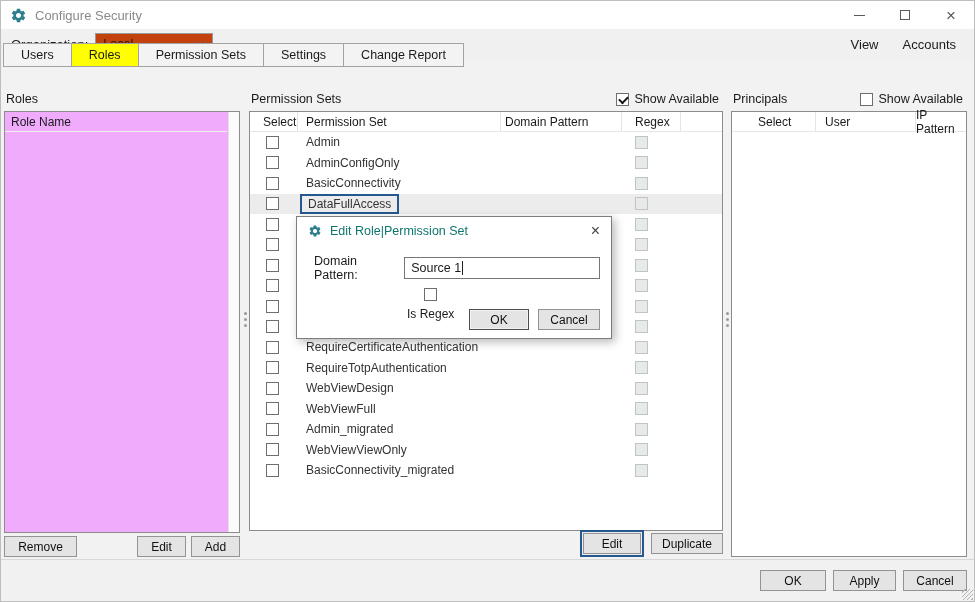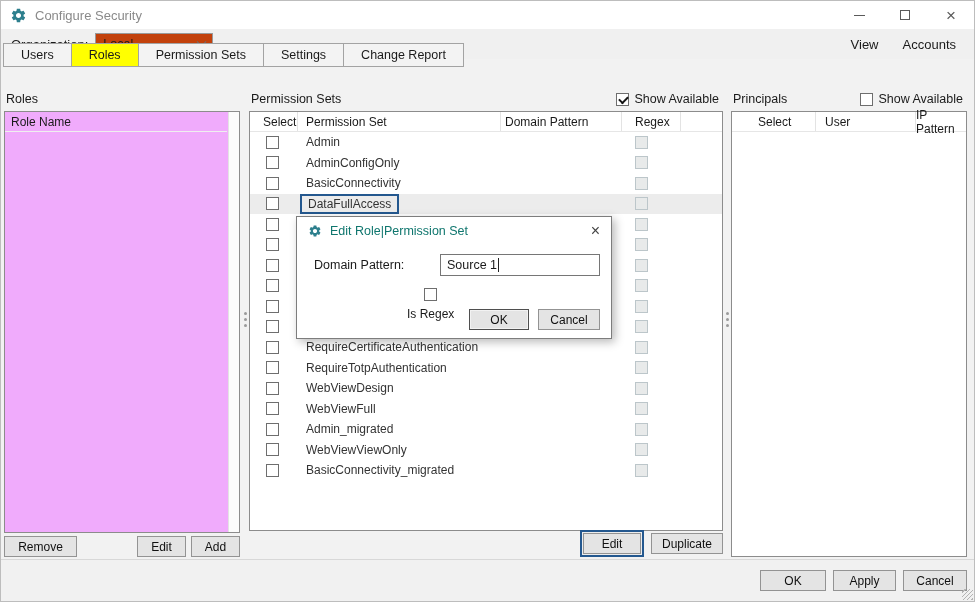--- a/index.html
+++ b/index.html
@@ -86,21 +86,21 @@
   .pc-ip { flex:1; justify-content:flex-end; padding-right:5px; border-right:none !important; }
   
   .modal { position:absolute; left:295px; top:215px; width:316px; height:123px; background:#fff; border:1px solid #7d7d7d; box-shadow:3px 3px 9px rgba(0,0,0,0.28); z-index:10; }
   .modal-head { height:28px; display:flex; align-items:center; padding:0 11px; }
   .modal-icon { width:14px; height:14px; color:#2d7f8d; }
   .modal-icon svg { width:100%; height:100%; fill:currentColor; }
   .modal-title { margin-left:8px; font-size:12.5px; color:#0f766e; }
   .modal-close { margin-left:auto; font-size:16px; color:#444; line-height:1; cursor:default; }
   .modal-row1 { position:absolute; top:37px; left:17px; right:11px; display:flex; align-items:center; }
   .modal-label { font-size:12.5px; }
-  .text-input { margin-left:auto; width:160px; height:22px; border:1px solid #767676; background:#fff; display:flex; align-items:center; padding-left:6px; font-size:12.5px; }
+  .text-input { margin-left:auto; width:196px; height:22px; border:1px solid #767676; background:#fff; display:flex; align-items:center; padding-left:6px; font-size:12.5px; }
   .caret { width:1px; height:14px; background:#222; margin-left:1px; }
   .modal-row2 { position:absolute; top:71px; left:110px; display:flex; align-items:center; gap:6px;flex-direction:column; }
   .modal-buttons { position:absolute; right:11px; bottom:8px; display:flex; gap:9px; }
   .btn-ok { width:60px; border:1px solid #4f4f4f; box-shadow:inset 0 0 0 1px #f2f2f2; }
   .btn-cancel { width:62px; }
   
   .footer { position:absolute; left:0; right:0; bottom:0; height:42px; background:#f1f1f1; border-top:1px solid #d8d8d8; }
   .footer-buttons { position:absolute; right:7px; top:10px; display:flex; gap:7px; }
   .btn-f-ok { width:66px; } .btn-f-apply { width:63px; } .btn-f-cancel { width:64px; }
   .grip-corner { position:absolute; right:1px; bottom:1px; width:11px; height:11px;

